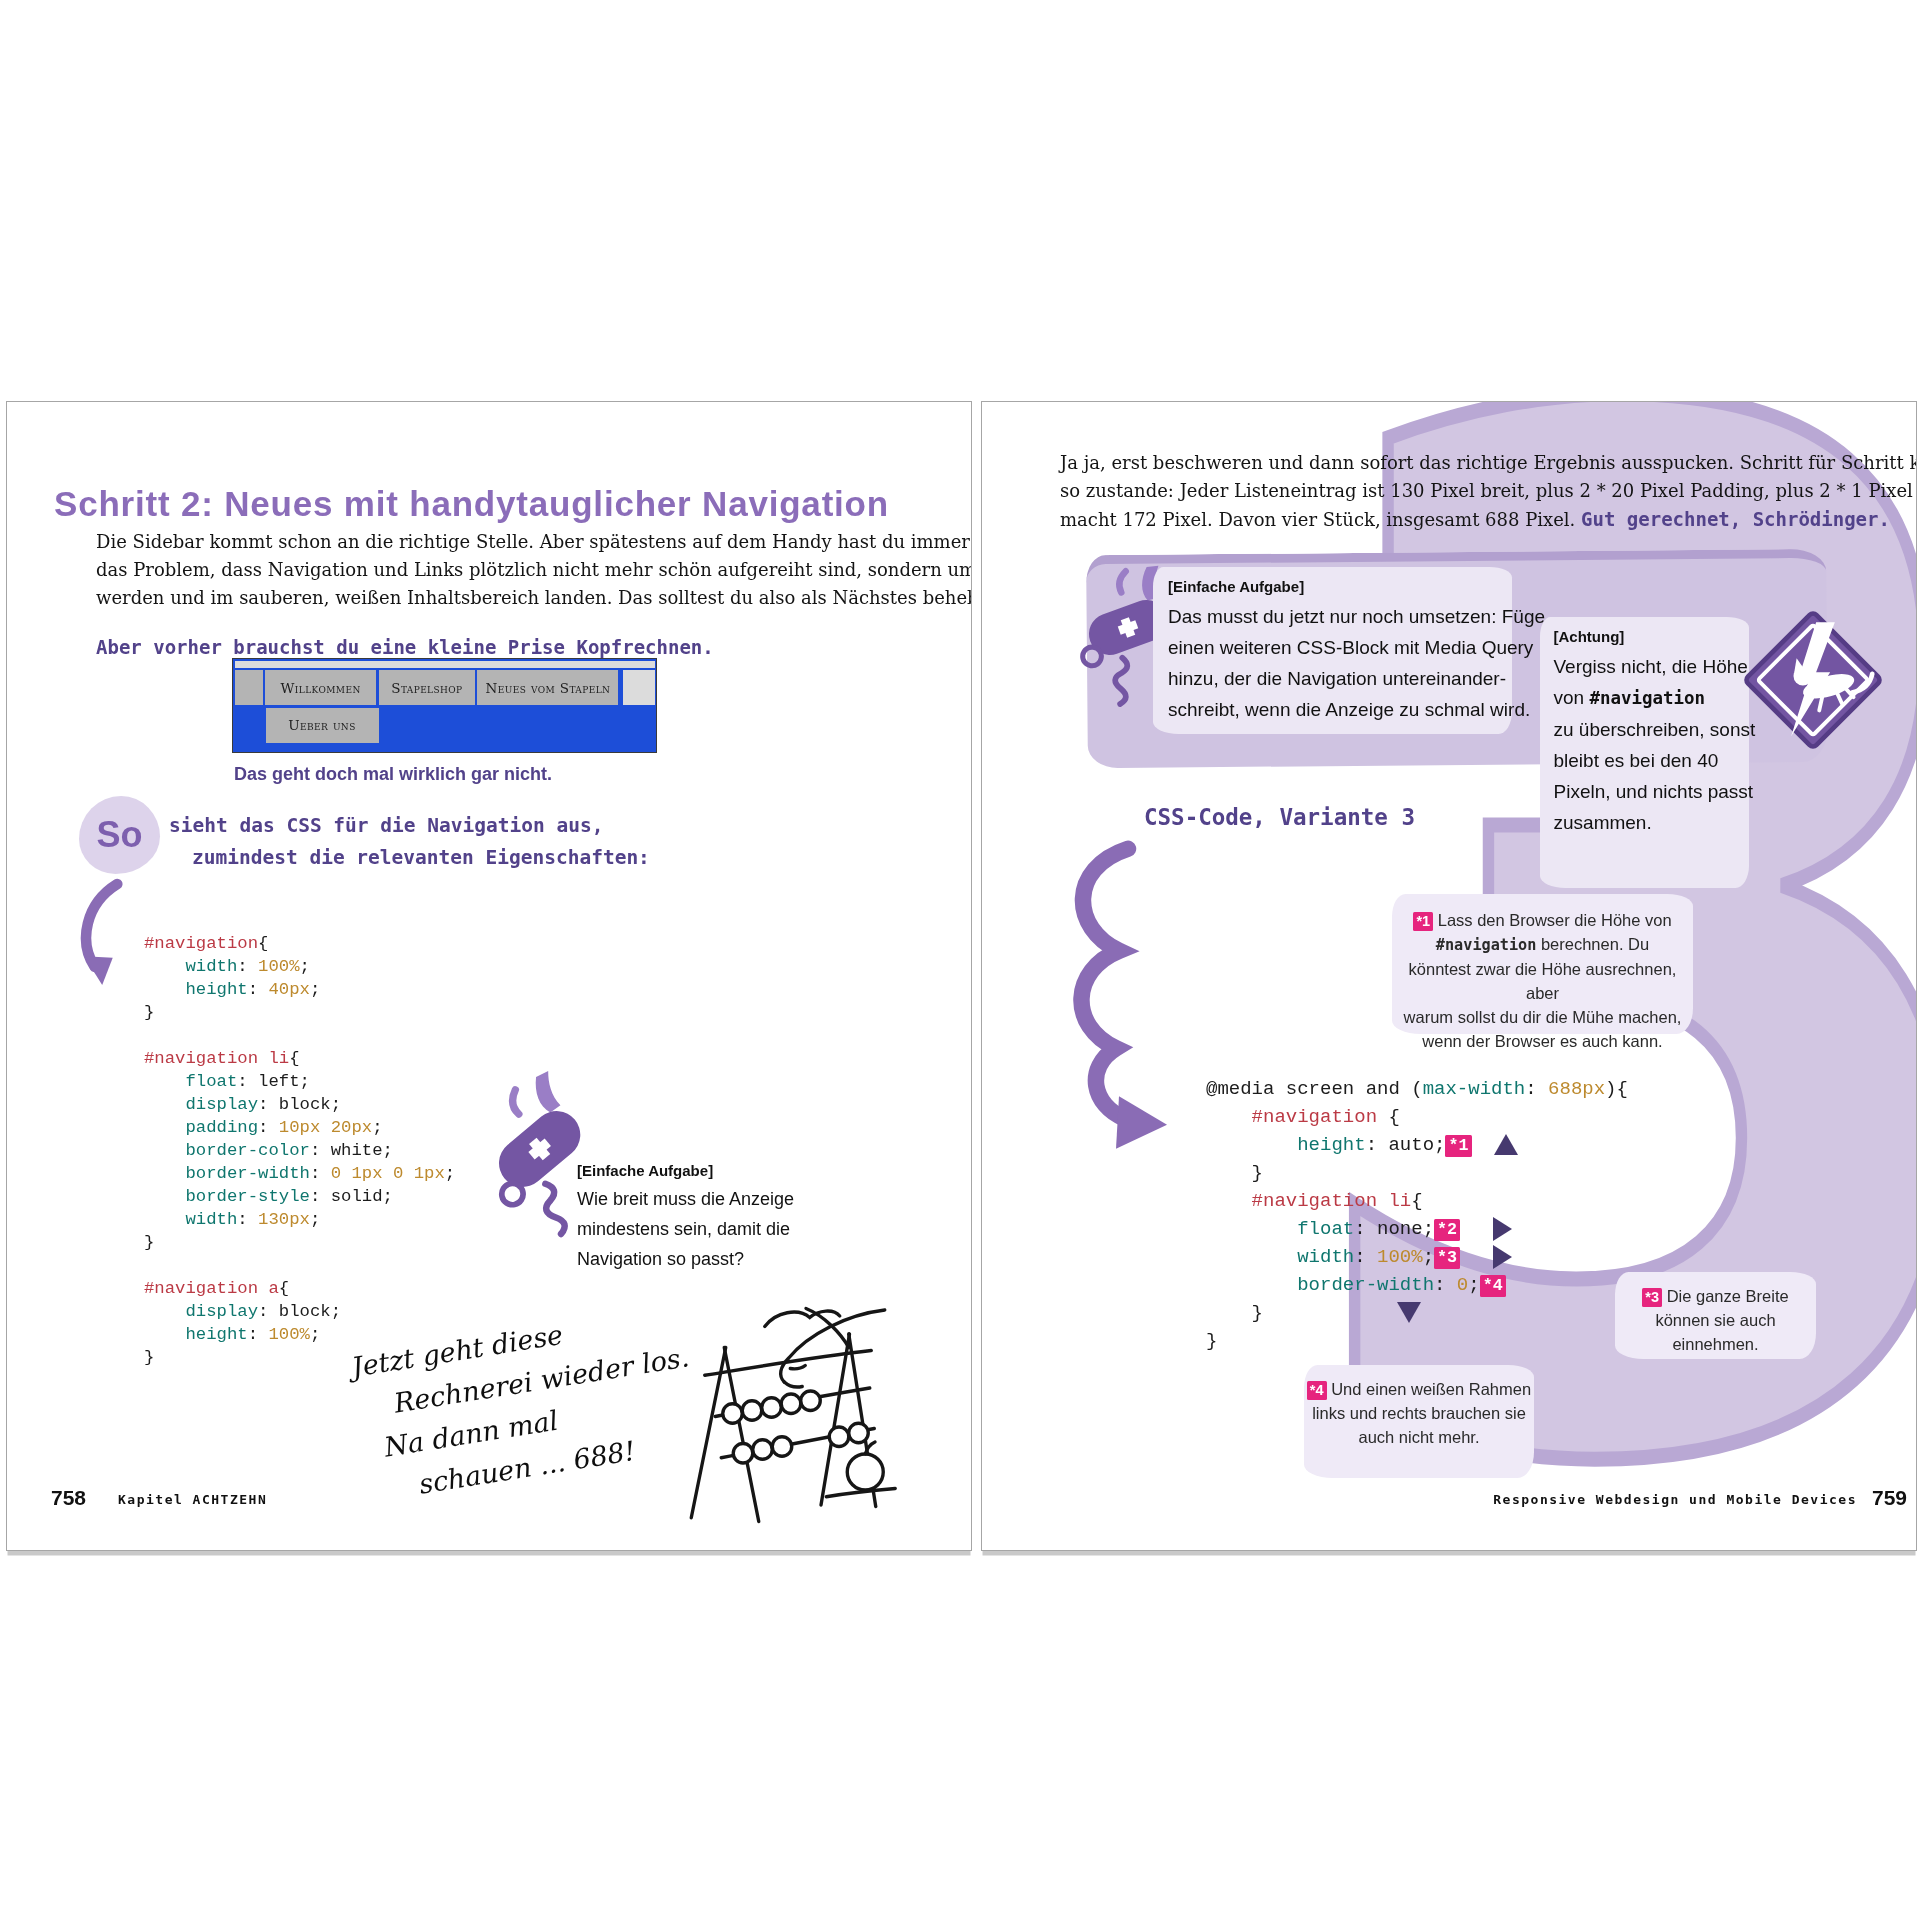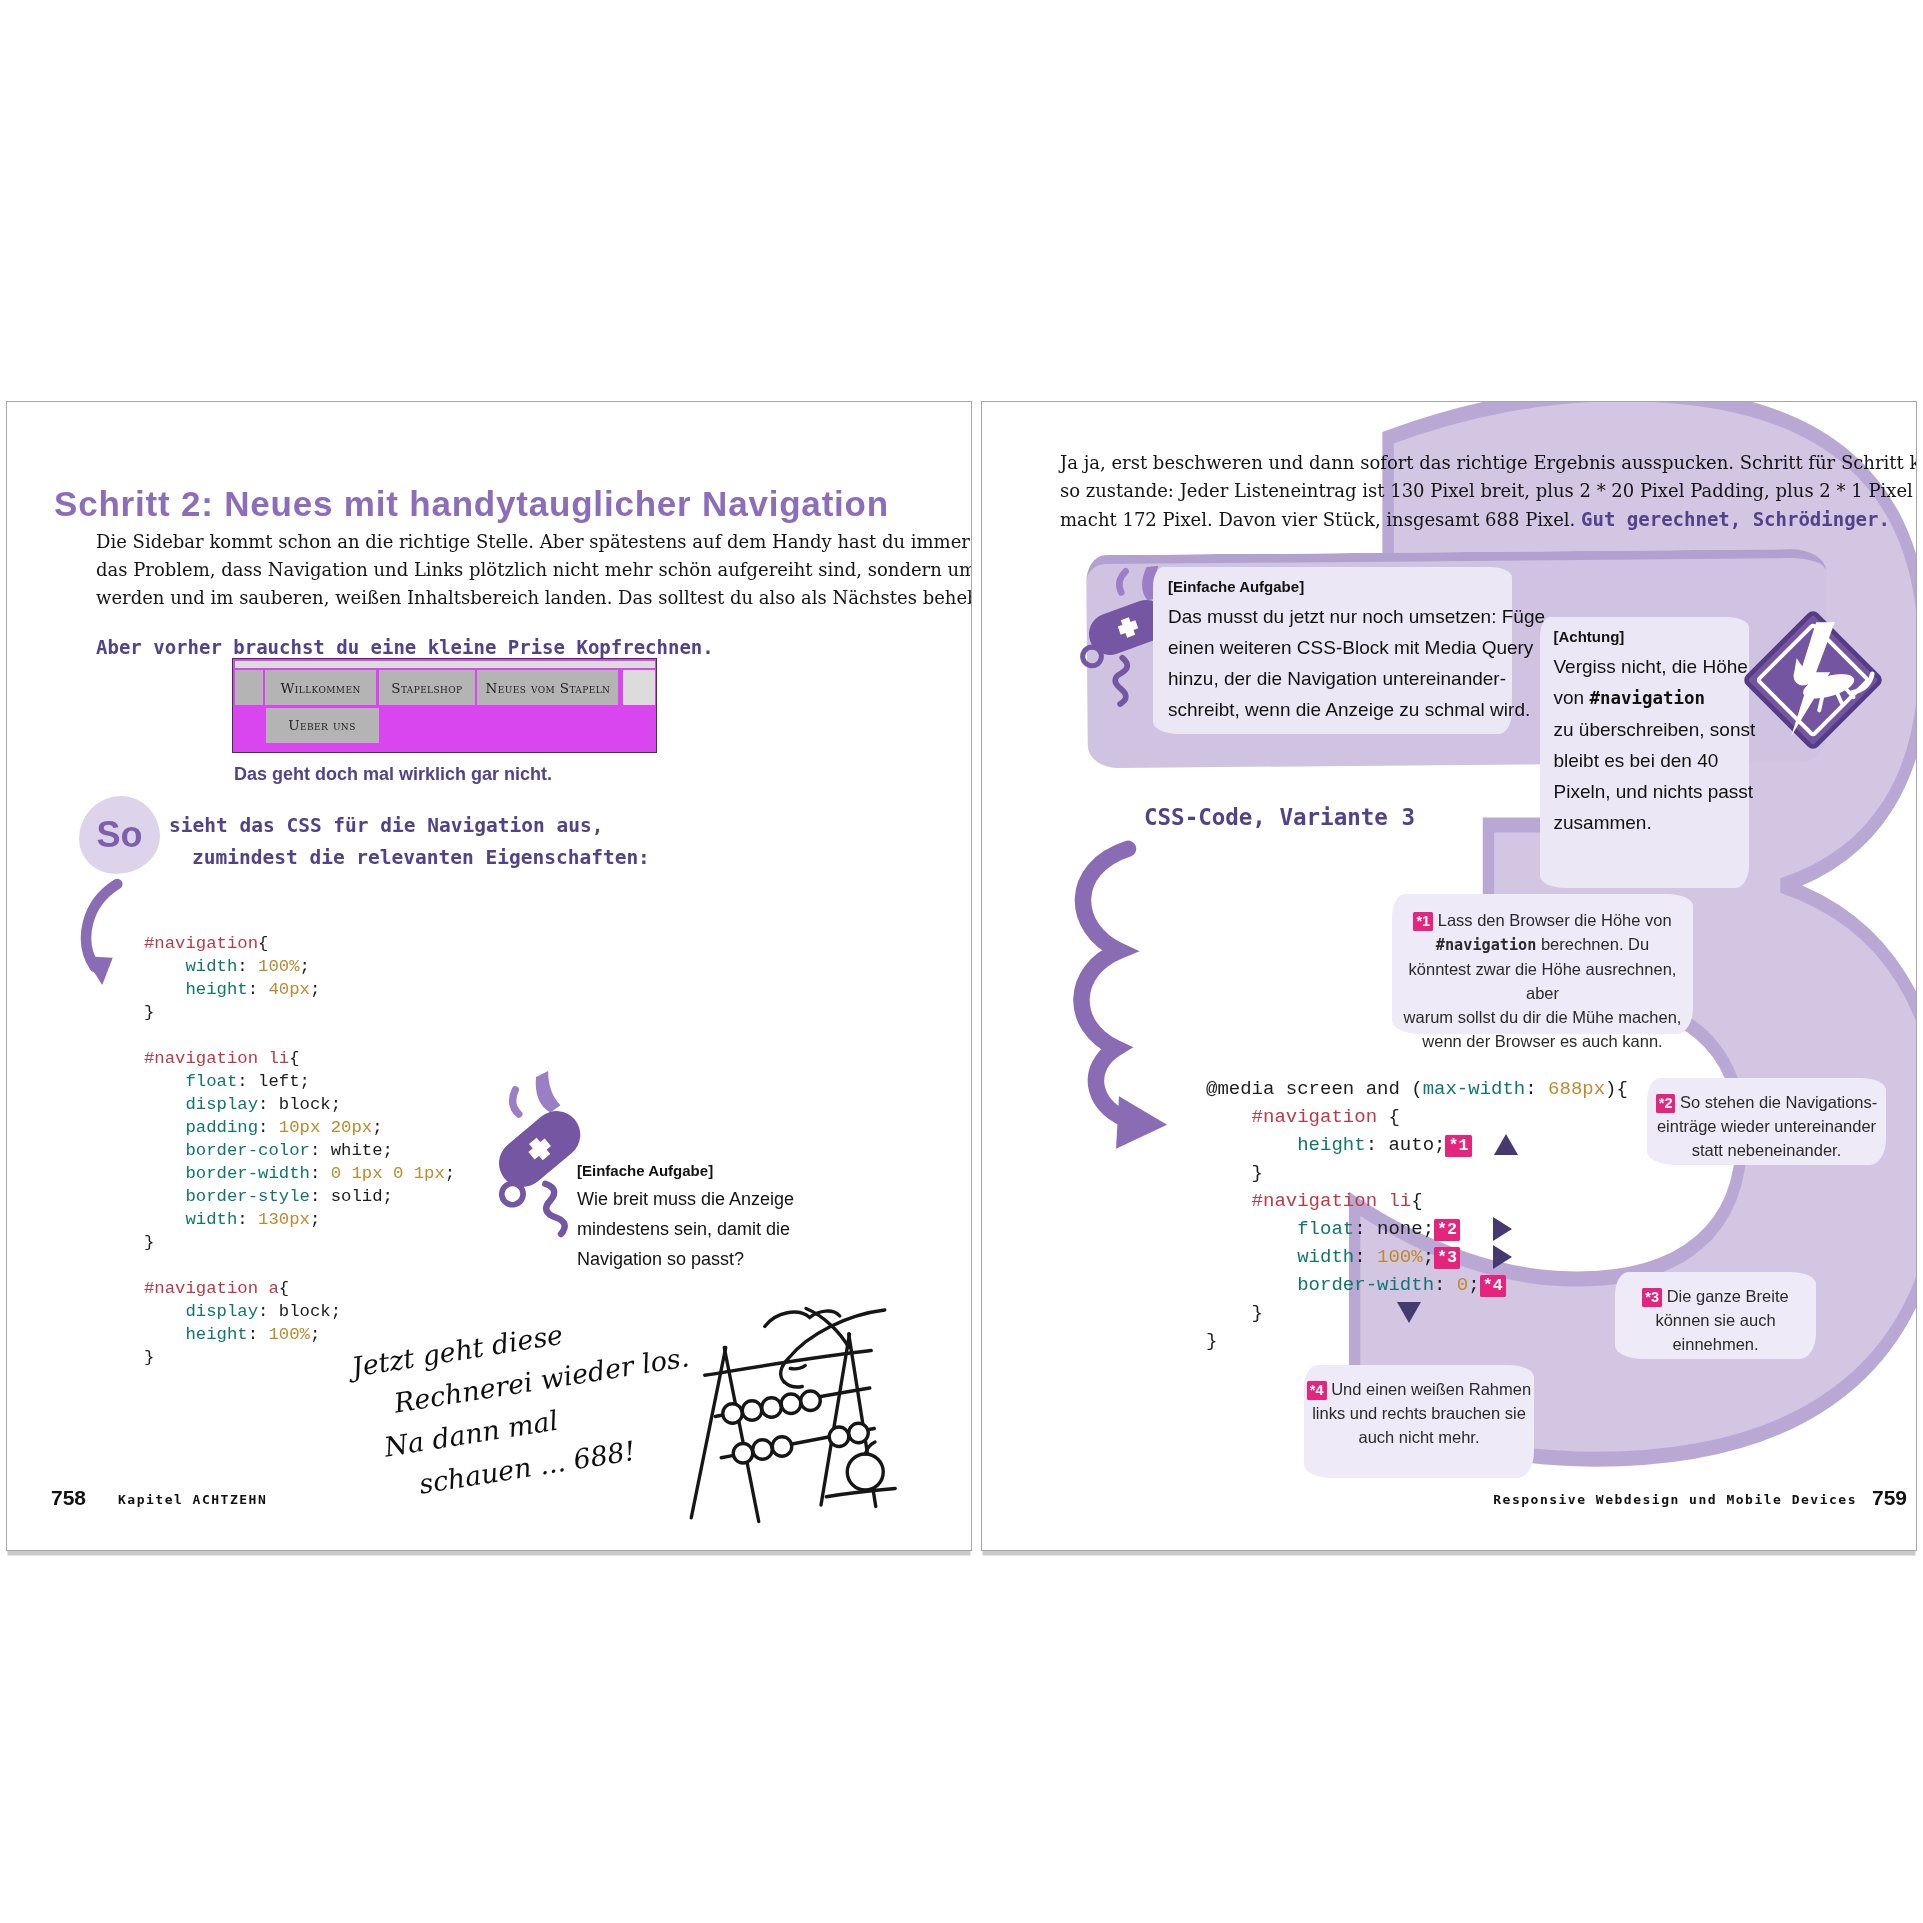--- a/index.html
+++ b/index.html
@@ -26,21 +26,21 @@
   .tk-p{color:#0f766e;}
   .tk-n{color:#bd8a2e;}
   .badge{display:inline-block;background:#e6247e;color:#fff;font-weight:bold;font-size:.88em;
          line-height:1.15;padding:0.8px 3px 1.5px;border-radius:1.5px;vertical-align:baseline;}
   .tri{display:inline-block;width:0;height:0;vertical-align:middle;}
   .tri-up{border-left:12.8px solid transparent;border-right:12.8px solid transparent;border-bottom:21px solid #46396f;}
   .tri-right{border-top:12px solid transparent;border-bottom:12px solid transparent;border-left:19.5px solid #46396f;}
   .tri-down{border-left:12.8px solid transparent;border-right:12.8px solid transparent;border-top:21px solid #46396f;}
 
   
-  .nm{border:1.5px solid #3a3a3a;background:#d946ef;box-sizing:border-box;}
+  .nm{border:1.5px solid #3a3a3a;background:#1d4ed8;box-sizing:border-box;}
   .nm-strip{height:7.5px;background:#dcdcdc;margin:1.5px 1.5px 0 1.5px;}
   .nm-row{display:flex;margin:2.3px 1.5px 0 1.5px;height:35px;}
   .nm-grey{background:#b4b4b4;}
   .nm-cell{background:#b4b4b4;display:flex;align-items:center;justify-content:center;
            font-family:"DejaVu Serif",serif;font-variant:small-caps;font-size:13.5px;color:#1d1d1d;
            letter-spacing:0.4px;}
   .nm-light{background:#dcdcdc;}
 
   .so-bubble{width:81px;height:78px;border-radius:52% 48% 55% 45%/55% 52% 48% 45%;background:#ddd3eb;
              display:flex;align-items:center;justify-content:center;
@@ -251,25 +251,20 @@
       <div>wenn der Browser es auch kann.</div>
     </div>
 
     <svg class="abs z2" style="left:56px;top:436px;" width="135" height="323" viewBox="0 0 180 430">
       <path d="M120,14 C40,40 44,120 108,150 C44,176 40,250 104,280 C62,306 72,356 116,374" fill="none" stroke="#8a6cb5" stroke-width="22" stroke-linecap="round"></path>
       <polygon points="108,344 172,382 104,414" fill="#8a6cb5"></polygon>
     </svg>
 
     <div class="abs code code2 z2" style="left:224px;top:673px;"><div class="cl"><span class="tk-x">@media screen and (</span><span class="tk-p">max-width</span><span class="tk-x">: </span><span class="tk-n">688px</span><span class="tk-x">){</span></div><div class="cl"><span class="tk-x">    </span><span class="tk-s">#navigation</span><span class="tk-x"> {</span></div><div class="cl"><span class="tk-x">        </span><span class="tk-p">height</span><span class="tk-x">: auto;</span><span class="badge">*1</span><span class="tri tri-up" style="margin-left: 22.5px;"></span></div><div class="cl"><span class="tk-x">    }</span></div><div class="cl"><span class="tk-x">    </span><span class="tk-s">#navigation li</span><span class="tk-x">{</span></div><div class="cl"><span class="tk-x">        </span><span class="tk-p">float</span><span class="tk-x">: none;</span><span class="badge">*2</span><span class="tri tri-right" style="margin-left: 33px;"></span></div><div class="cl"><span class="tk-x">        </span><span class="tk-p">width</span><span class="tk-x">: </span><span class="tk-n">100%</span><span class="tk-x">;</span><span class="badge">*3</span><span class="tri tri-right" style="margin-left: 33px;"></span></div><div class="cl"><span class="tk-x">        </span><span class="tk-p">border-width</span><span class="tk-x">: </span><span class="tk-n">0</span><span class="tk-x">;</span><span class="badge">*4</span></div><div class="cl"><span class="tk-x">    }</span><span class="tri tri-down" style="margin-left: 134px;"></span></div><div class="cl"><span class="tk-x">}</span></div></div>
 
-    <div class="note-box" style="left:665px;top:676px;width:239px;height:87px;padding-top:12px;box-sizing:border-box;">
-      <div><span class="badge">*2</span> <span>So stehen die Navigations-</span></div>
-      <div>einträge wieder untereinander</div>
-      <div>statt nebeneinander.</div>
-    </div>
 
     <div class="note-box" style="left:633px;top:870px;width:201px;height:87px;padding-top:12px;box-sizing:border-box;">
       <div><span class="badge">*3</span> <span>Die ganze Breite</span></div>
       <div>können sie auch</div>
       <div>einnehmen.</div>
     </div>
 
     <div class="note-box" style="left:322px;top:963px;width:230px;height:113px;padding-top:12px;box-sizing:border-box;">
       <div><span class="badge">*4</span> <span>Und einen weißen Rahmen</span></div>
       <div>links und rechts brauchen sie</div>

